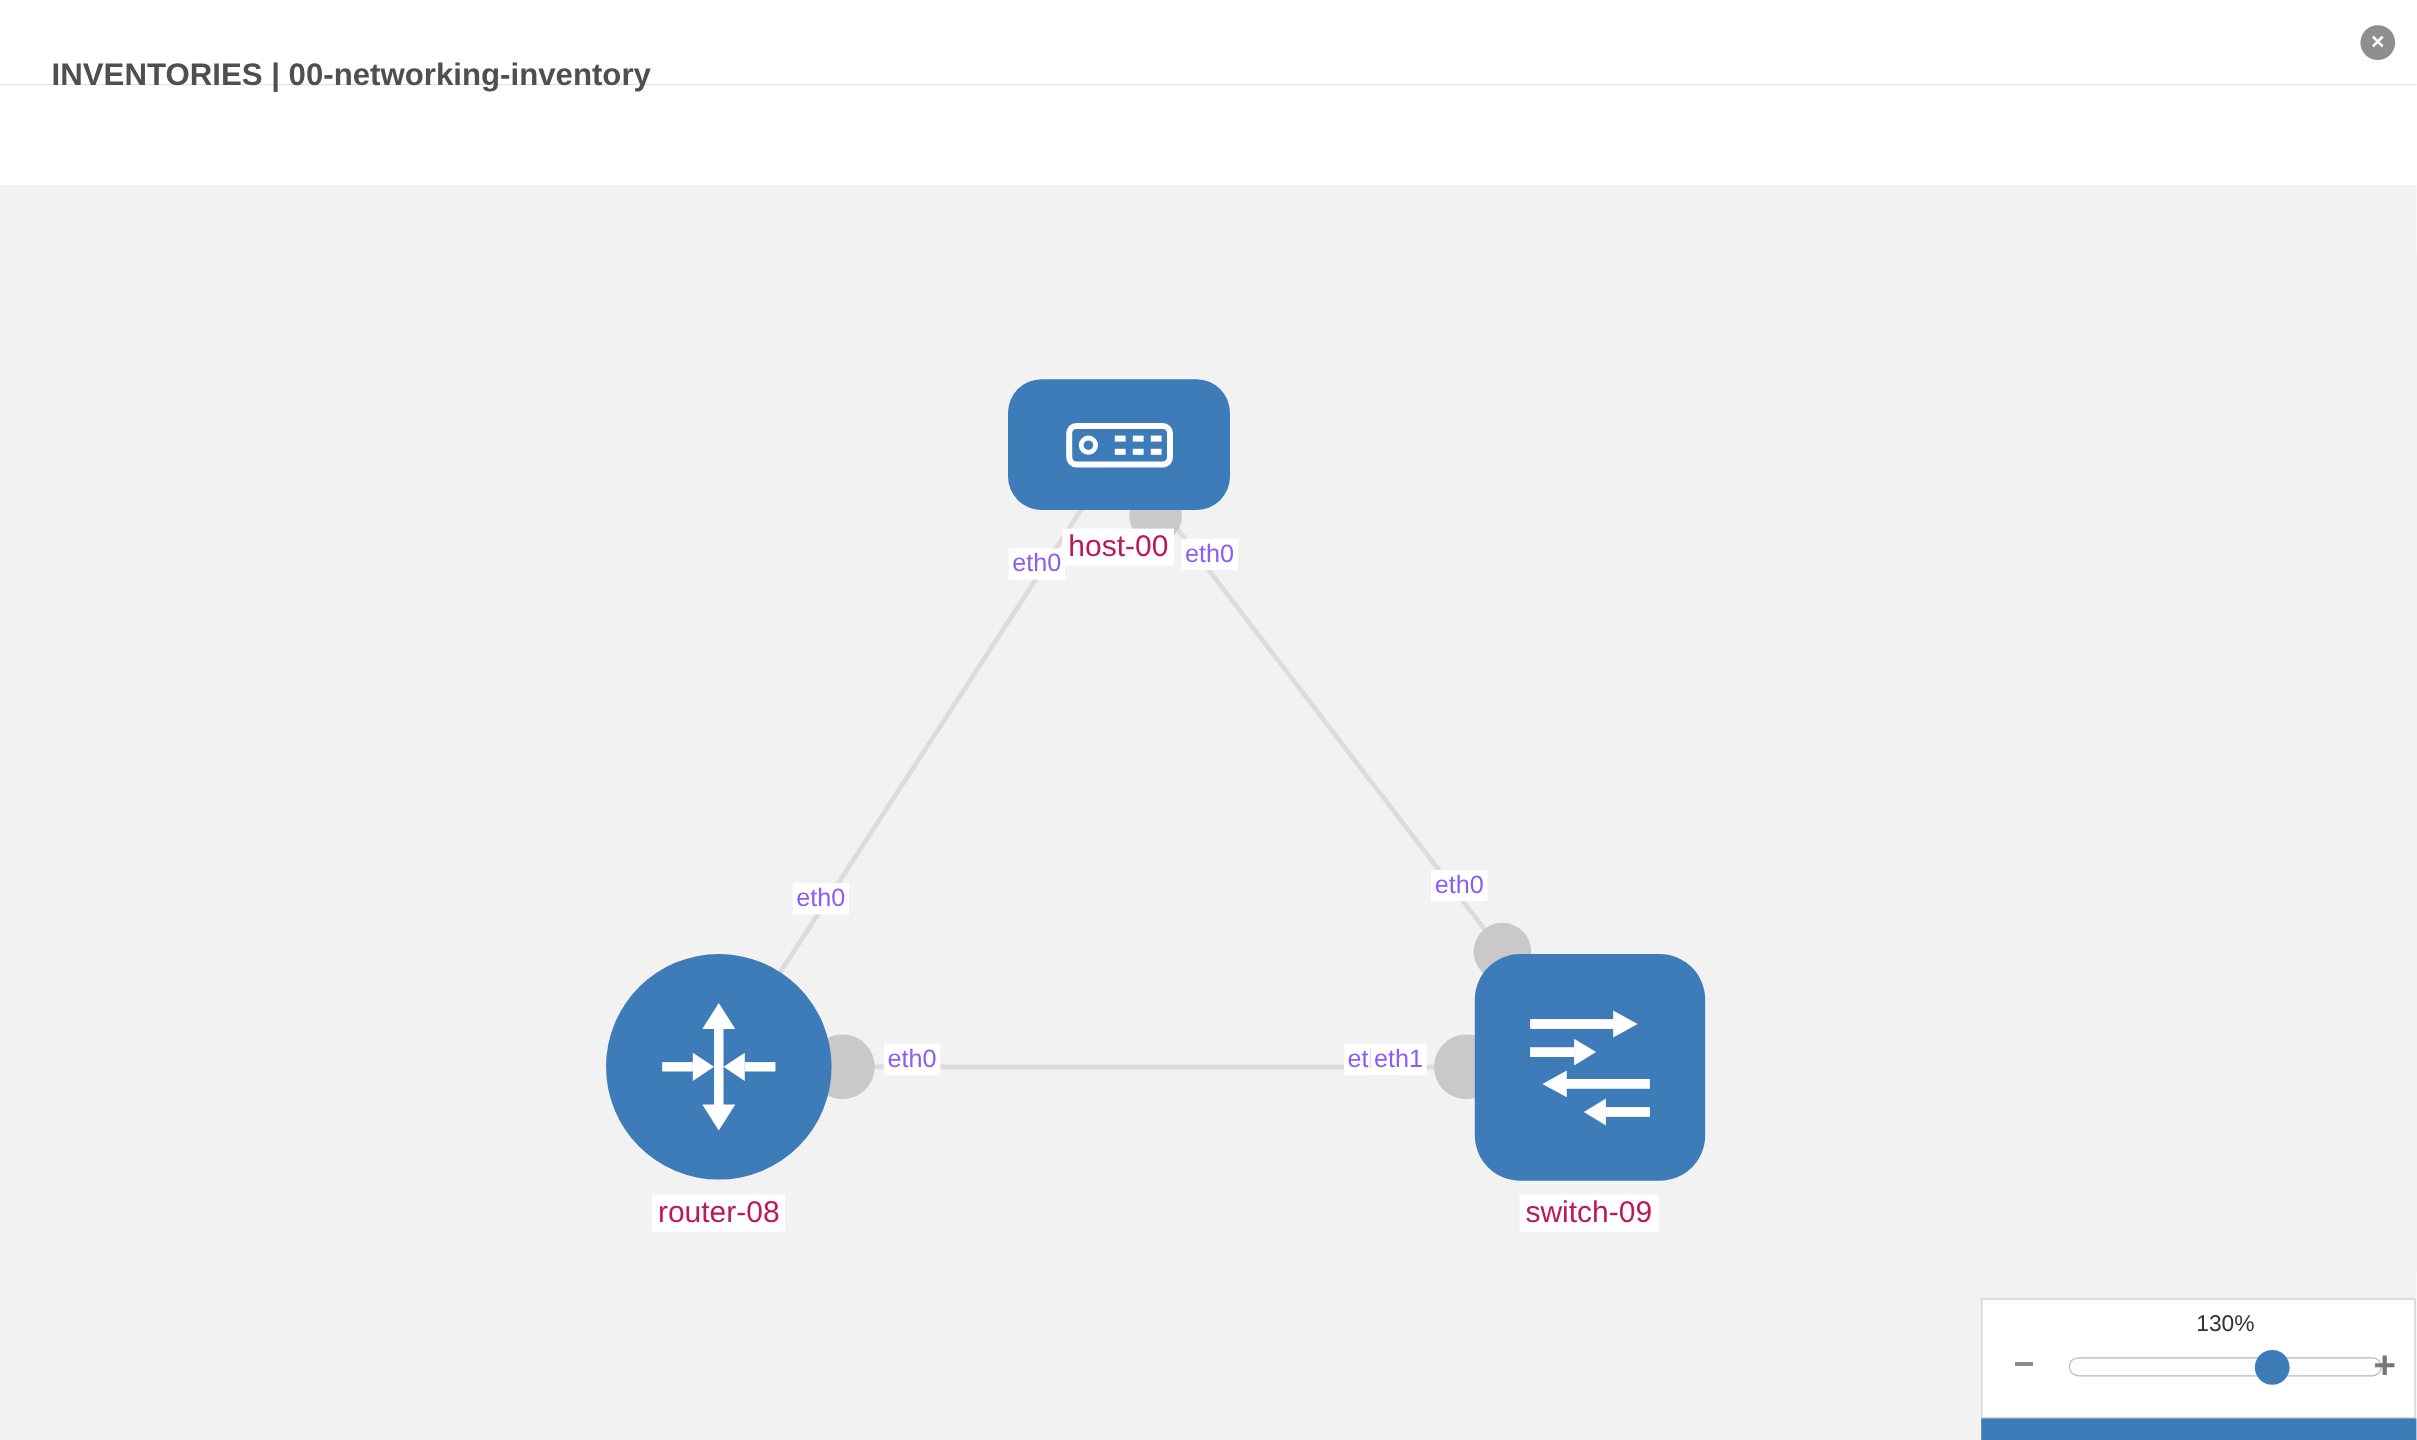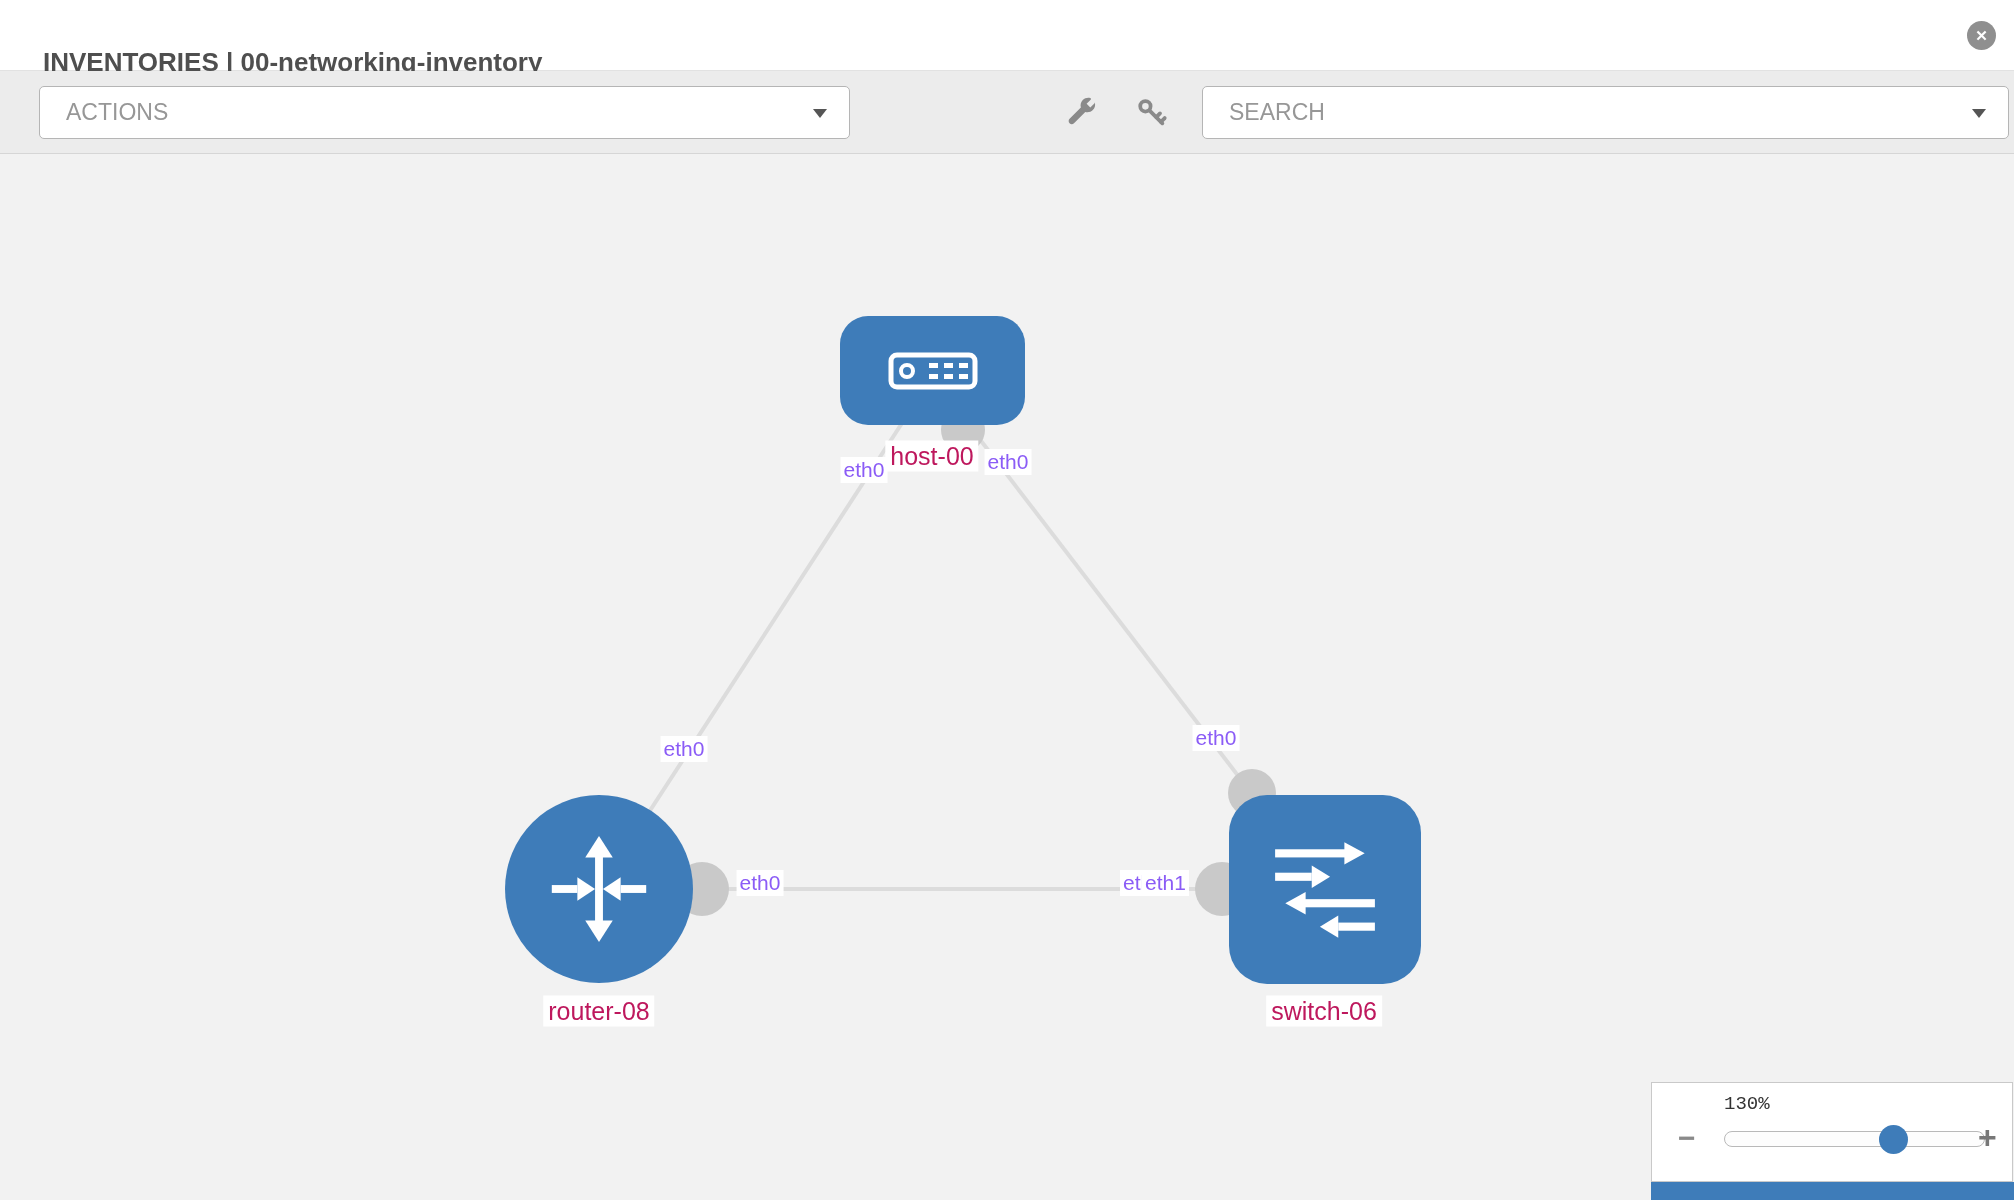--- a/index.html
+++ b/index.html
@@ -31,64 +31,37 @@
   .node-host { left:840px; top:162px; width:185px; height:109px; border-radius:28px; }
   .node-router { left:505px; top:641px; width:188px; height:188px; border-radius:50%; }
   .node-switch { left:1229px; top:641px; width:192px; height:189px; border-radius:38px; }
 
   .eth-label { position:absolute; transform:translate(-50%,-50%); background:#fff; color:#8b5cf6; font-size:21px; line-height:26px; padding:0 3px; z-index:3; white-space:nowrap; }
   .eth-label.abs { transform:none; }
   .node-label { position:absolute; transform:translate(-50%,-50%); background:#fff; color:#be185d; font-size:25px; line-height:31px; padding:0 5px; z-index:3; white-space:nowrap; }
 
   
   .zoom-panel { position:absolute; left:1651px; top:928px; width:362px; height:100px; background:#fff; border:1px solid #c9c9c9; z-index:4; }
-  .zoom-value { position:absolute; left:72px; top:10px; width:261px; text-align:left; font-size:19px; color:#333;font-family:Liberation Mono, monospace; }
+  .zoom-value { position:absolute; left:72px; top:10px; width:261px; text-align:center; font-size:19px; color:#333; }
   .zoom-minus { position:absolute; left:26px; top:40px; font-size:30px; color:#8a8a8a; line-height:30px; cursor:pointer; font-weight:bold; }
   .zoom-plus { position:absolute; left:326px; top:38px; font-size:32px; color:#777; line-height:32px; cursor:pointer; font-weight:bold; }
   .zoom-track { position:absolute; left:72px; top:48px; width:261px; height:16px; background:#fdfdfd; border:1px solid #b9b9b9; border-radius:9px; cursor:pointer; }
   .zoom-handle { position:absolute; left:calc(65% - 14px); top:-7px; width:29px; height:29px; border-radius:50%; background:#3e7cb9; cursor:grab; }
   .blue-strip { position:absolute; left:1651px; top:1028px; width:363px; height:18px; background:#3e7cb9; z-index:4; }
 </style>
 </head>
 <body>
 
 <div class="app">
 
   <div class="header">
     <div class="page-title">INVENTORIES | 00-networking-inventory</div>
     <div class="close-btn">✕</div>
   </div>
 
-  <div class="toolbar">
-    <div class="select sel-actions">
-      <span>ACTIONS</span>
-      <span class="chev"></span>
-    </div>
-
-    <span class="tool-icon" style="left:1066px;">
-      <svg viewBox="0 0 34 34">
-        <path fill="#8a8a8a" d="M31.2 7.6c-.4-.1-.8 0-1.1.3l-4.3 4.3-3.9-3.9 4.3-4.3c.3-.3.4-.7.3-1.1-.1-.4-.4-.7-.8-.8-2.8-.7-5.8.1-7.9 2.2-2.1 2.1-2.8 5.2-2 8l-12 12c-1.3 1.3-1.3 3.4 0 4.7 1.3 1.3 3.4 1.3 4.7 0l12-12c2.8.8 5.9.1 8-2 2.1-2.1 2.9-5.1 2.2-7.9-.1-.4-.4-.7-.8-.8z"></path>
-      </svg>
-    </span>
-    <span class="tool-icon" style="left:1136px;">
-      <svg viewBox="0 0 34 34">
-        <g fill="none" stroke="#8a8a8a" stroke-width="4" stroke-linecap="round">
-          <circle cx="10" cy="11" r="5.5"></circle>
-          <path d="M14.5 15.5 L28 29"></path>
-          <path d="M21.5 22.5 L25.5 18.5"></path>
-          <path d="M26.5 27.5 L30.5 23.5"></path>
-        </g>
-      </svg>
-    </span>
-
-    <div class="select sel-search">
-      <span>SEARCH</span>
-      <span class="chev"></span>
-    </div>
-  </div>
 
   <div class="canvas">
 
     <svg class="links-layer">
 
       <line x1="932" y1="223" x2="599" y2="735" stroke="#dcdcdc" stroke-width="4"></line>
       <line x1="932" y1="223" x2="1325" y2="735" stroke="#dcdcdc" stroke-width="4"></line>
       <line x1="599" y1="735" x2="1325" y2="735" stroke="#dcdcdc" stroke-width="4"></line>
 
       <circle cx="963" cy="276" r="22" fill="#c9c9c9"></circle>
@@ -140,21 +113,21 @@
             <polygon points="16,61 36,50 36,72"></polygon>
             <rect x="68" y="80" width="36" height="8"></rect>
             <polygon points="50,84 68,73 68,95"></polygon>
           </g>
         </svg>
       </span>
     </div>
 
     <span class="node-label" style="left:932px; top:302px;">host-00</span>
     <span class="node-label" style="left:599px; top:857px;">router-08</span>
-    <span class="node-label" style="left:1324px; top:857px;">switch-06</span>
+    <span class="node-label" style="left:1324px; top:857px;">switch-09</span>
 
     <span class="eth-label" style="left:864px; top:316px;">eth0</span>
     <span class="eth-label" style="left:684px; top:595px;">eth0</span>
     <span class="eth-label" style="left:1008px; top:308px;">eth0</span>
     <span class="eth-label" style="left:1216px; top:584px;">eth0</span>
     <span class="eth-label" style="left:760px; top:729px;">eth0</span>
     <span class="eth-label abs" style="left:1120px; top:716px;">eth1</span>
     <span class="eth-label abs" style="left:1142px; top:716px;">eth1</span>
 
     <div class="zoom-panel">

